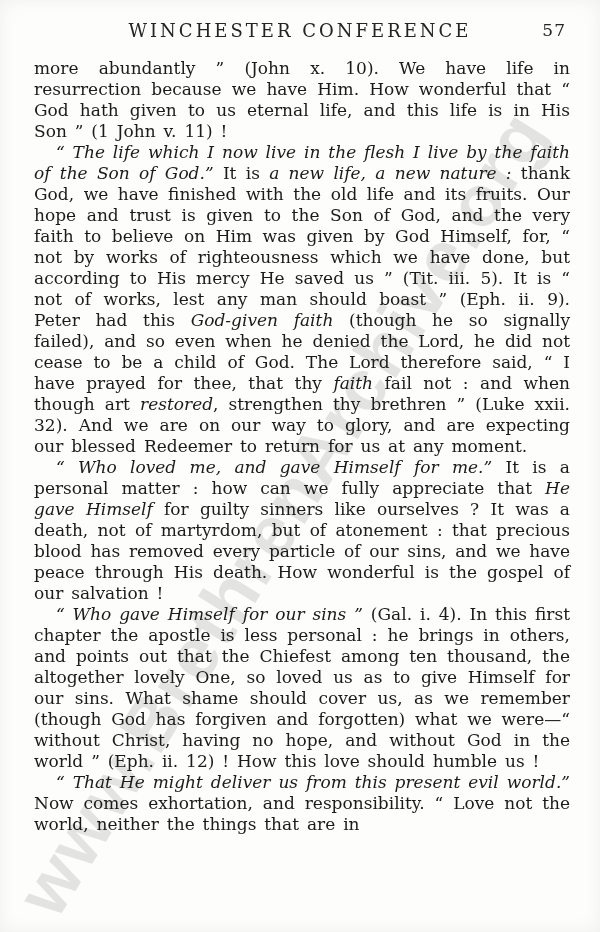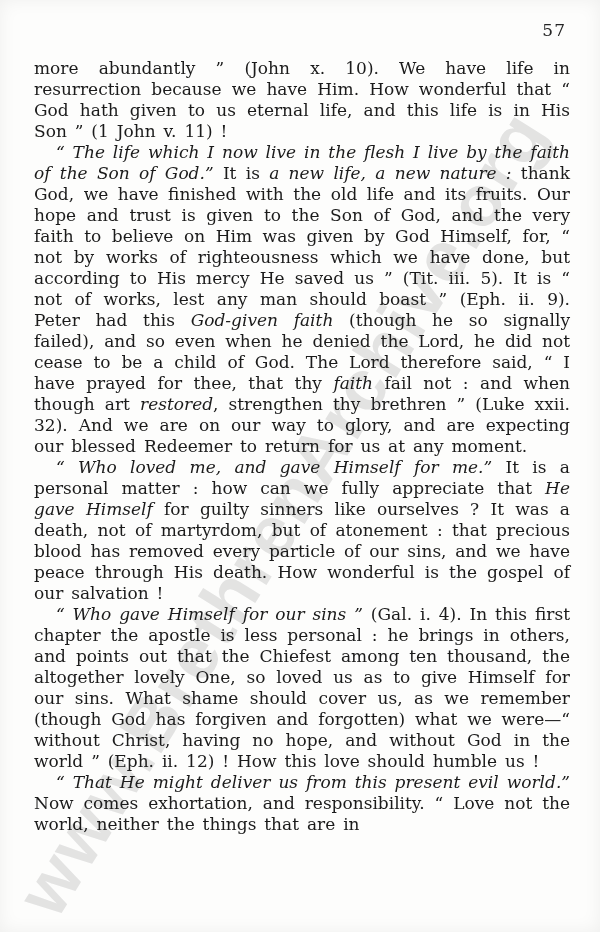--- a/index.html
+++ b/index.html
@@ -73,20 +73,21 @@
   }
 </style>
 </head>
 <body>
 
 <div class="page">
   <div class="watermark">www.BrethrenArchive.org</div>
 
   <div class="content">
     <header class="page-header">
+      <div class="running-title">WINCHESTER CONFERENCE</div>
       <div class="page-number">57</div>
     </header>
 
     <main class="body-text" id="paragraphs">
         <p class="para"><span>more abundantly ” (John x. 10).  We have life in resurrection because we have Him.  How wonderful that “ God hath given to us eternal life, and this life is in His Son ” (1 John v. 11) !</span></p>
         <p class="para indent"><i>“ The life which I now live in the flesh I live by the faith of the Son of God.”</i><span>  It is </span><i>a new life, a new nature :</i><span> thank God, we have finished with the old life and its fruits.  Our hope and trust is given to the Son of God, and the very faith to believe on Him was given by God Himself, for, “ not by works of righteousness which we have done, but according to His mercy He saved us ” (Tit. iii. 5).  It is “ not of works, lest any man should boast ” (Eph. ii. 9).  Peter had this </span><i>God-given faith</i><span> (though he so signally failed), and so even when he denied the Lord, he did not cease to be a child of God.  The Lord therefore said, “ I have prayed for thee, that thy </span><i>faith</i><span> fail not : and when though art </span><i>restored</i><span>, strengthen thy brethren ” (Luke xxii. 32).  And we are on our way to glory, and are expecting our blessed Redeemer to return for us at any moment.</span></p>
         <p class="para indent"><i>“ Who loved me, and gave Himself for me.”</i><span>  It is a personal matter : how can we fully appreciate that </span><i>He gave Himself</i><span> for guilty sinners like ourselves ?  It was a death, not of martyrdom, but of atonement : that precious blood has removed every particle of our sins, and we have peace through His death.  How wonderful is the gospel of our salvation !</span></p>
         <p class="para indent"><i>“ Who gave Himself for our sins ”</i><span> (Gal. i. 4).  In this first chapter the apostle is less personal : he brings in others, and points out that the Chiefest among ten thousand, the altogether lovely One, so loved us as to give Himself for our sins.  What shame should cover us, as we remember (though God has forgiven and forgotten) what we were—“ without Christ, having no hope, and without God in the world ” (Eph. ii. 12) !  How this love should humble us !</span></p>
         <p class="para indent"><i>“ That He might deliver us from this present evil world.”</i><span>  Now comes exhortation, and responsibility.  “ Love not the world, neither the things that are in</span></p>
       </main>

